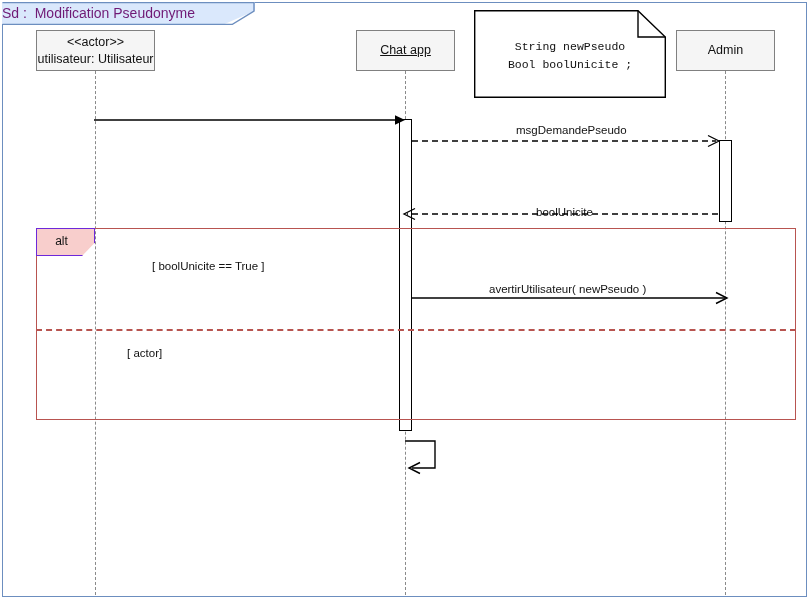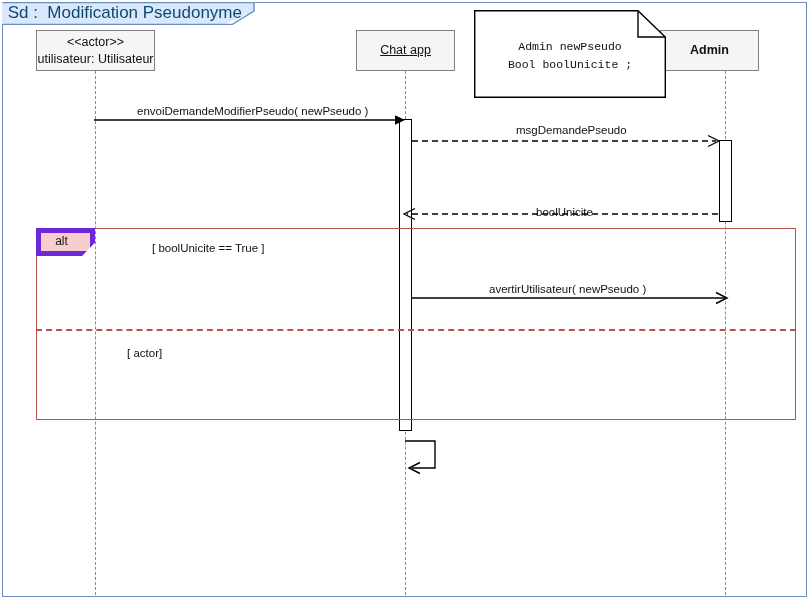--- a/index.html
+++ b/index.html
@@ -50,23 +50,23 @@
     pointer-events: none;
   }
   .title-tab-border svg { display: block; }
   .title-text {
     position: absolute;
     left: 2px;
     top: 2px;
     width: 240px;
     height: 22px;
     line-height: 22px;
-    text-align: right;
-    font-size: 17px;
-    color: #0c4a6e;
+    text-align: left;
+    font-size: 14px;
+    color: #701a75;
     white-space: pre;
   }
   
   .lifeline-box {
     position: absolute;
     background: #f5f5f5;
     border: 1px solid #808080;
     box-sizing: border-box;
     display: flex;
     flex-direction: column;
@@ -129,21 +129,21 @@
   
   .alt-frame {
     position: absolute;
     border: 1px solid #b85450;
     box-sizing: border-box;
     background: transparent;
   }
   .alt-tag {
     position: absolute;
     background: #f8cecc;
-    border: 5px solid #6d28d9;
+    border: 1px solid #6d28d9;
     box-sizing: border-box;
     clip-path: polygon(0 0, 100% 0, 100% 52%, 78% 100%, 0 100%);
     display: flex;
     align-items: center;
     justify-content: center;
     font-size: 12px;
     color: #111;
   }
   .alt-tag span { margin-right: 8px; margin-bottom: 2px; }
   .alt-divider {
@@ -177,49 +177,48 @@
     <div class="ln">&lt;&lt;actor&gt;&gt;</div>
     <div class="ln">utilisateur: Utilisateur</div>
   </div>
   <div class="lifeline-line" style="left:95px; top:71px; height:524px;"></div>
 
   <div class="lifeline-box" style="left:356px; top:30px; width:99px; height:41px;text-decoration:underline;">
     <div class="ln">Chat app</div>
   </div>
   <div class="lifeline-line" style="left:405px; top:71px; height:524px;"></div>
 
-  <div class="lifeline-box" style="left:660px; top:30px; width:99px; height:41px;font-weight:bold;">
+  <div class="lifeline-box" style="left:676px; top:30px; width:99px; height:41px;">
     <div class="ln">Admin</div>
   </div>
   <div class="lifeline-line" style="left:725px; top:71px; height:524px;"></div>
 
   <div class="note-wrap">
     <svg width="192" height="88" viewBox="0 0 192 88" style="position:absolute;left:0;top:0;">
       <path d="M0.7 0.7 L164 0.7 L191.3 27 L191.3 87.3 L0.7 87.3 Z" fill="#ffffff" stroke="#000000" stroke-width="1.4"></path>
       <path d="M164 0.7 L164 27 L191.3 27" fill="none" stroke="#000000" stroke-width="1.4"></path>
     </svg>
     <div class="note-text">
-      <div class="ln">Admin newPseudo</div>
+      <div class="ln">String newPseudo</div>
       <div class="ln">Bool boolUnicite ;</div>
     </div>
   </div>
 
   <div class="activation" style="left:399px; top:119px; width:13px; height:312px;"></div>
   <div class="activation" style="left:719px; top:140px; width:13px; height:82px;"></div>
 
   <div class="alt-frame" style="left:36px; top:228px; width:760px; height:192px;"></div>
   <div class="alt-tag" style="left:36px; top:228px; width:59px; height:28px;">
     <span>alt</span>
   </div>
-  <div class="guard" style="left:113px; top:242px;padding-left:39px;">[ boolUnicite == True ]</div>
+  <div class="guard" style="left:113px; top:260px;padding-left:39px;">[ boolUnicite == True ]</div>
 
   <div class="alt-divider" style="left:36px; top:329px; width:760px;"></div>
   <div class="guard" style="left:127px; top:347px;">[ actor]</div>
 
-  <div class="msg-label" style="left:137px; top:105px;">envoiDemandeModifierPseudo( newPseudo )</div>
   <div class="msg-line" style="left:93px; top:112px;">
     <svg width="315" height="16" viewBox="0 0 315 16">
       <line x1="1" y1="8" x2="302" y2="8" stroke="#000000" stroke-width="1.4"></line>
       <path d="M302 3.2 L312 8 L302 12.8 Z" fill="#000000"></path>
     </svg>
   </div>
 
   <div class="msg-label" style="left:516px; top:124px;">msgDemandePseudo</div>
   <div class="msg-line" style="left:411px; top:133px;">
     <svg width="312" height="16" viewBox="0 0 312 16">

